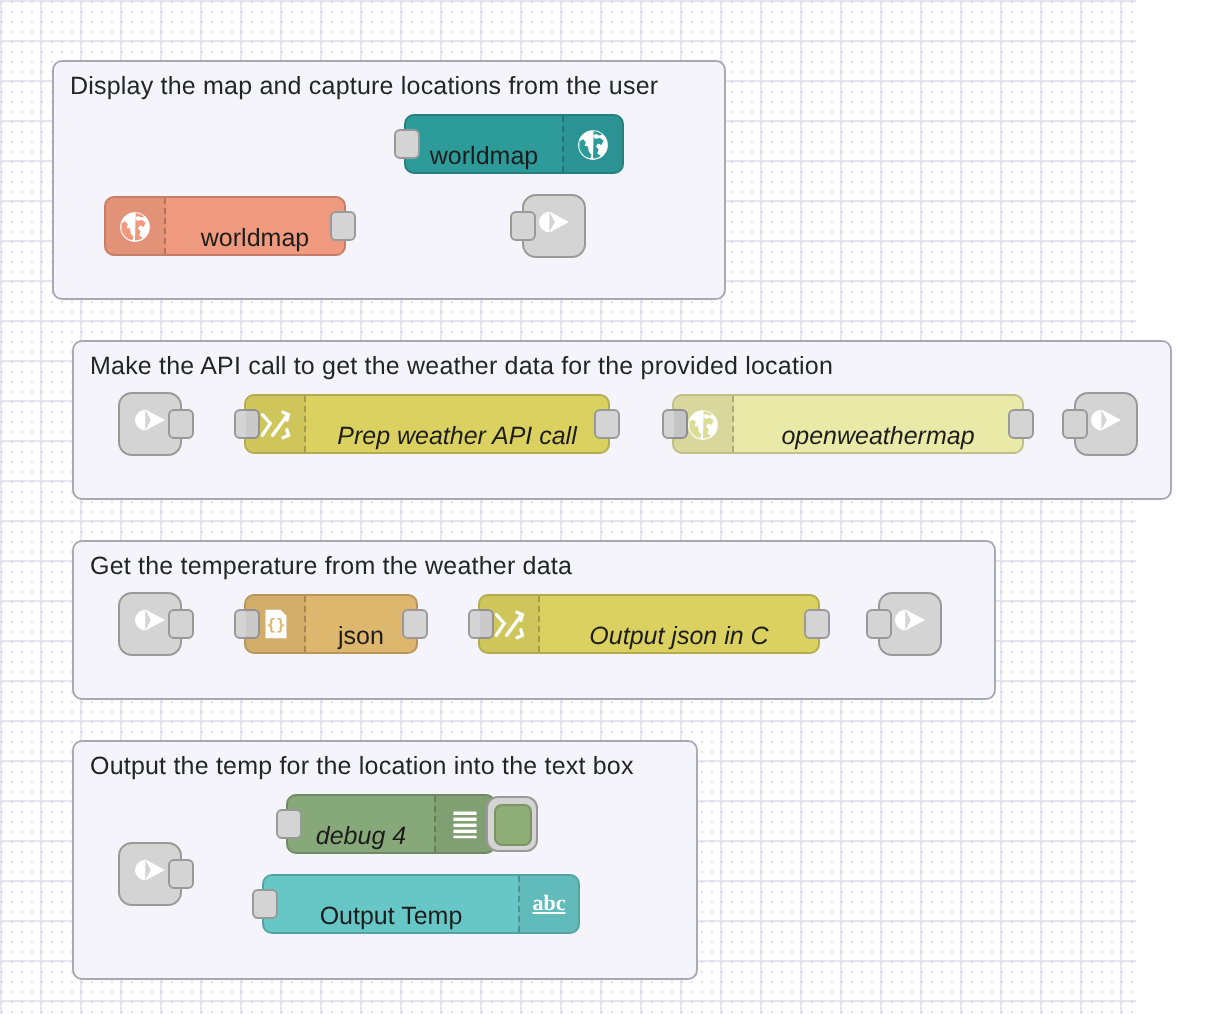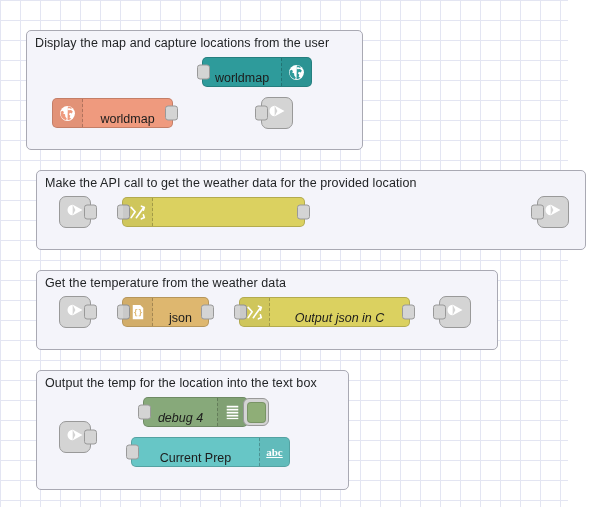--- a/index.html
+++ b/index.html
@@ -250,23 +250,36 @@
   <div class="node" style="left:122px; top:197px; width:183px; background:#dbd160;">
     <span class="port in"></span>
     <span class="node-icon left">
       <svg width="19" height="19" viewBox="0 0 24 24" stroke="#ffffff" stroke-width="2.1" fill="none" stroke-linecap="round">
         <path d="M4 5.5 L9 11 L4 18.5"></path>
         <path d="M20 5.5 L10.5 18.5"></path>
         <path d="M17 4 L20.5 5.5 L19.5 9"></path>
         <path d="M17 20 L20.5 18.5 L19.5 15"></path>
       </svg>
     </span>
-    <span class="port out"></span>
-  </div>
-
+    <span class="node-label italic">Prep weather API call</span>
+    <span class="port out"></span>
+  </div>
+
+  <div class="node" style="left:336px; top:197px; width:176px; background:#e9e9a8;">
+    <span class="port in"></span>
+    <span class="node-icon left" style="background:rgba(0,0,0,0.07);">
+      <svg width="17" height="17" viewBox="0 0 24 24">
+        <circle cx="12" cy="12" r="10.5" fill="#ffffff"></circle>
+        <path d="M2.4 9.5 L5 8 L7 10 L6 12.5 L8.5 13 L9 16.5 L11 19 L10 21.4 C6.5 20.9 3.5 18 2.4 14.5 Z" fill="#dcdc95"></path>
+        <path d="M12.5 2.1 C15 2.3 17 3.2 18.6 4.6 L16.5 5.3 L14 4.2 L12 5.5 L13.5 7.5 L17 7 L19.5 9 L18 12 L15.5 11 L14 13 L16 15 L15 18 L17.5 19.5 C16 20.7 14 21.4 12 21.5 Z" fill="#dcdc95"></path>
+      </svg>
+    </span>
+    <span class="node-label italic">openweathermap</span>
+    <span class="port out"></span>
+  </div>
 
   <div class="link-node" style="left:537px; top:196px;">
     <span class="port in" style="left:-7px;"></span>
     <span>
       <svg width="20" height="20" viewBox="0 0 24 24">
         <path d="M3 12 A 6.2 6.2 0 0 1 9.2 5.8 L9.2 18.2 A 6.2 6.2 0 0 1 3 12 Z" fill="#ffffff"></path>
         <path d="M9 5.5 L21 12 L9 18.5 L12.5 12 Z" fill="#ffffff"></path>
       </svg>
     </span>
   </div>
@@ -347,19 +360,19 @@
         <rect x="1.5" y="15.6" width="13" height="1.4" fill="#ffffff"></rect>
       </svg>
     </span>
     <span class="debug-button">
       <span class="debug-button-inner"></span>
     </span>
   </div>
 
   <div class="node" style="left:131px; top:437px; width:159px; background:#67c6c6;">
     <span class="port in"></span>
-    <span class="node-label">Current Prep</span>
+    <span class="node-label">Output Temp</span>
     <span class="node-icon right">
       <span class="abc-icon">abc</span>
     </span>
   </div>
 
 </div>
 
 </body></html>

